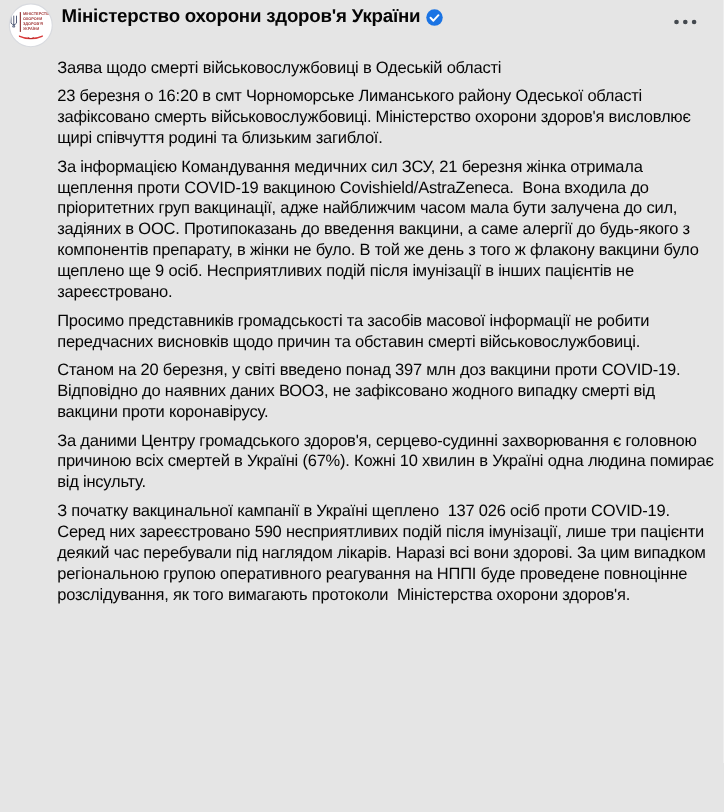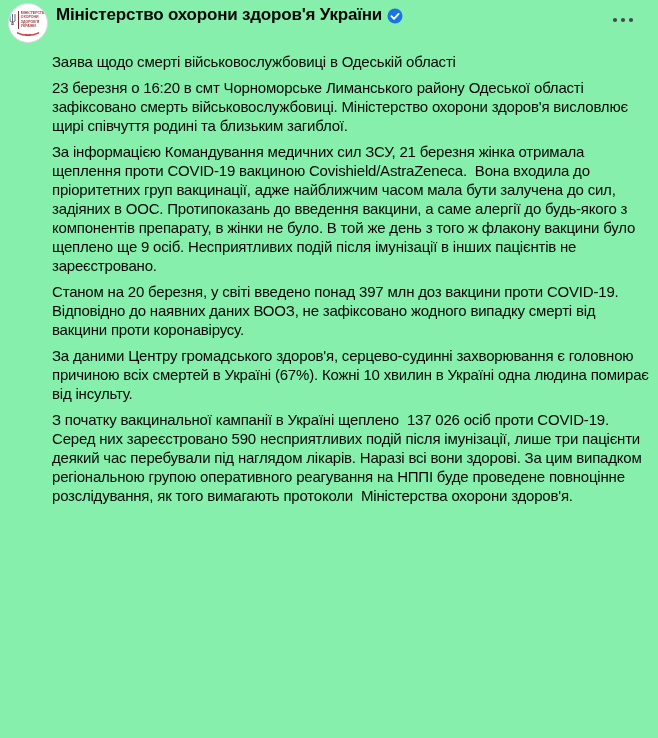--- a/index.html
+++ b/index.html
@@ -1,20 +1,20 @@
 <!DOCTYPE html>
 <html><head>
 <meta charset="utf-8">
 <style>
   * { box-sizing: border-box; }
   html, body { margin: 0; padding: 0; background: #ffffff; }
   .post {
     width: 658px;
     height: 738px;
-    background: #86efac;
+    background: #e5e5e5;
     font-family: "Liberation Sans", sans-serif;
     color: #050505;
     overflow: hidden;
     position: relative;
   }
   .header {
     display: flex;
     align-items: flex-start;
     padding: 3px 8px 0 8px;
   }
@@ -139,18 +139,19 @@
         <circle cx="19" cy="3" r="2.1" fill="#44494f"></circle>
       </svg>
     </div>
 
   </div>
 
   <div class="body-text">
     <p>Заява щодо смерті військовослужбовиці в Одеській області</p>
     <p>23 березня о 16:20 в смт Чорноморське Лиманського району Одеської області зафіксовано смерть військовослужбовиці. Міністерство охорони здоров'я висловлює щирі співчуття родині та близьким загиблої.</p>
     <p>За інформацією Командування медичних сил ЗСУ, 21 березня жінка отримала щеплення проти COVID-19 вакциною Covishield/AstraZeneca.  Вона входила до пріоритетних груп вакцинації, адже найближчим часом мала бути залучена до сил, задіяних в ООС. Протипоказань до введення вакцини, а саме алергії до будь-якого з компонентів препарату, в жінки не було. В той же день з того ж флакону вакцини було щеплено ще 9 осіб. Несприятливих подій після імунізації в інших пацієнтів не зареєстровано.</p>
+    <p>Просимо представників громадськості та засобів масової інформації не робити передчасних висновків щодо причин та обставин смерті військовослужбовиці.</p>
     <p>Станом на 20 березня, у світі введено понад 397 млн доз вакцини проти COVID-19. Відповідно до наявних даних ВООЗ, не зафіксовано жодного випадку смерті від вакцини проти коронавірусу.</p>
     <p>За даними Центру громадського здоров'я, серцево-судинні захворювання є головною причиною всіх смертей в Україні (67%). Кожні 10 хвилин в Україні одна людина помирає від інсульту.</p>
     <p>З початку вакцинальної кампанії в Україні щеплено  137 026 осіб проти COVID-19. Серед них зареєстровано 590 несприятливих подій після імунізації, лише три пацієнти деякий час перебували під наглядом лікарів. Наразі всі вони здорові. За цим випадком регіональною групою оперативного реагування на НППІ буде проведене повноцінне розслідування, як того вимагають протоколи  Міністерства охорони здоров'я.</p>
   </div>
 
 </div>
 
 </body></html>

